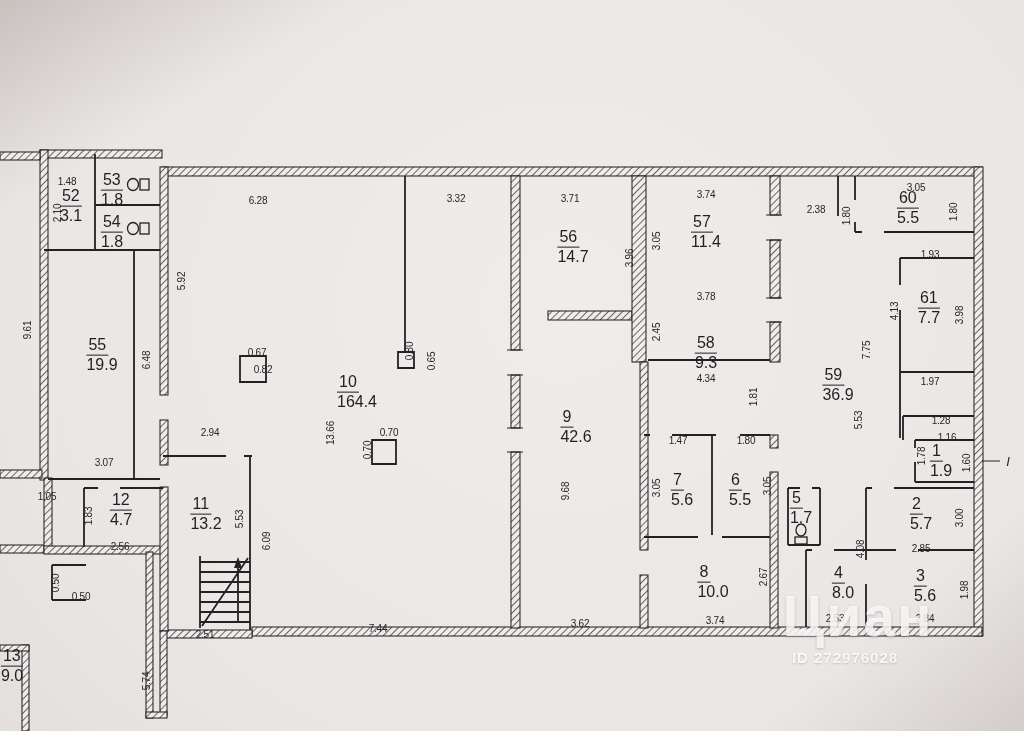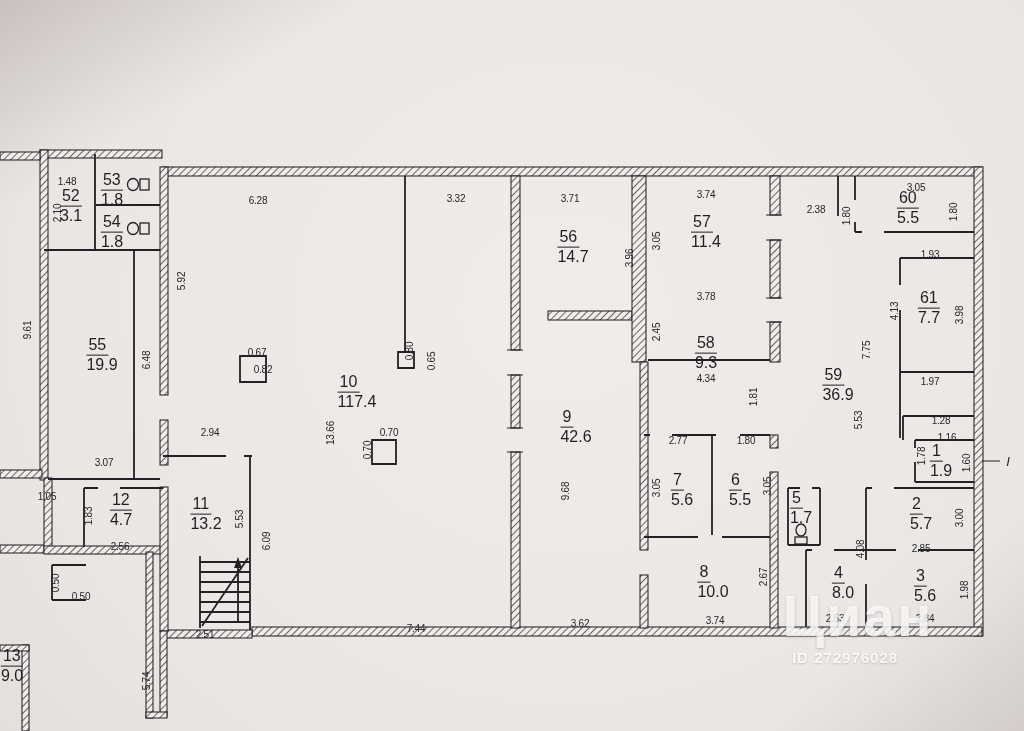--- a/index.html
+++ b/index.html
@@ -145,21 +145,21 @@
         <div class="room-label" style="left: 112px; top: 232px;">
     <span class="rnum">54</span>
     <span class="rarea">1.8</span>
   </div>
         <div class="room-label" style="left: 102px; top: 355px;">
     <span class="rnum">55</span>
     <span class="rarea">19.9</span>
   </div>
         <div class="room-label" style="left: 357px; top: 392px;">
     <span class="rnum">10</span>
-    <span class="rarea">117.4</span>
+    <span class="rarea">164.4</span>
   </div>
         <div class="room-label" style="left: 206px; top: 514px;">
     <span class="rnum">11</span>
     <span class="rarea">13.2</span>
   </div>
         <div class="room-label" style="left: 121px; top: 510px;">
     <span class="rnum">12</span>
     <span class="rarea">4.7</span>
   </div>
         <div class="room-label" style="left: 12px; top: 666px;">
@@ -265,31 +265,31 @@
         <span class="dim v" style="left: 367px; top: 450px;">0.70</span>
         <span class="dim v" style="left: 330px; top: 433px;">13.66</span>
         <span class="dim" style="left: 210px; top: 432px;">2.94</span>
         <span class="dim" style="left: 104px; top: 462px;">3.07</span>
         <span class="dim" style="left: 47px; top: 496px;">1.05</span>
         <span class="dim v" style="left: 88px; top: 516px;">1.83</span>
         <span class="dim" style="left: 120px; top: 546px;">2.56</span>
         <span class="dim v" style="left: 239px; top: 519px;">5.53</span>
         <span class="dim v" style="left: 266px; top: 541px;">6.09</span>
         <span class="dim v" style="left: 565px; top: 491px;">9.68</span>
-        <span class="dim" style="left: 678px; top: 440px;">2.77</span>
+        <span class="dim" style="left: 678px; top: 440px;">1.47</span>
         <span class="dim" style="left: 746px; top: 440px;">1.80</span>
         <span class="dim v" style="left: 656px; top: 488px;">3.05</span>
         <span class="dim v" style="left: 767px; top: 486px;">3.05</span>
         <span class="dim v" style="left: 763px; top: 577px;">2.67</span>
         <span class="dim v" style="left: 959px; top: 518px;">3.00</span>
         <span class="dim" style="left: 921px; top: 548px;">2.85</span>
         <span class="dim v" style="left: 860px; top: 549px;">4.08</span>
         <span class="dim v" style="left: 964px; top: 590px;">1.98</span>
         <span class="dim" style="left: 205px; top: 634px;">2.51</span>
-        <span class="dim" style="left: 416px; top: 628px;">7.44</span>
+        <span class="dim" style="left: 378px; top: 628px;">7.44</span>
         <span class="dim" style="left: 580px; top: 623px;">3.62</span>
         <span class="dim" style="left: 715px; top: 620px;">3.74</span>
         <span class="dim" style="left: 835px; top: 618px;">2.53</span>
         <span class="dim" style="left: 925px; top: 618px;">2.84</span>
         <span class="dim v" style="left: 55px; top: 583px;">0.50</span>
         <span class="dim" style="left: 81px; top: 596px;">0.50</span>
         <span class="dim v" style="left: 146px; top: 681px;">5.74</span>
       </div>
     <span class="axis-label">I</span>
   </div>

